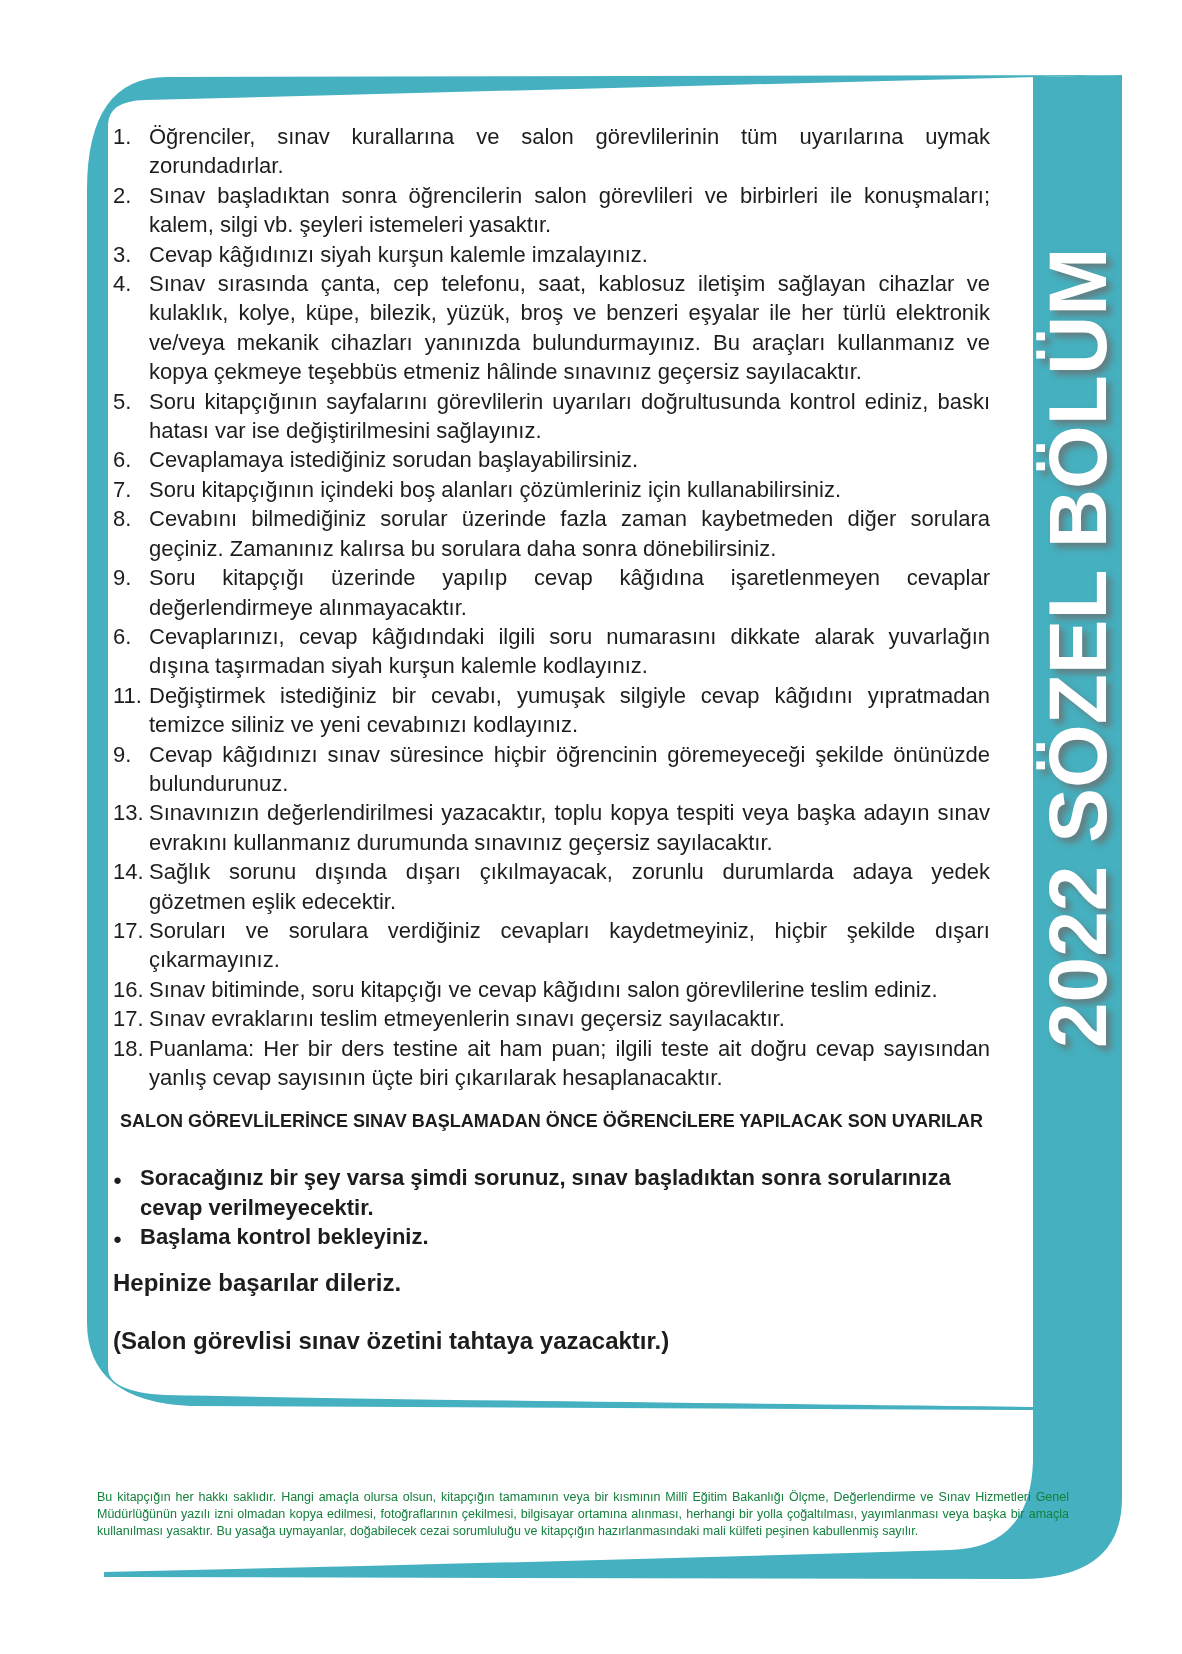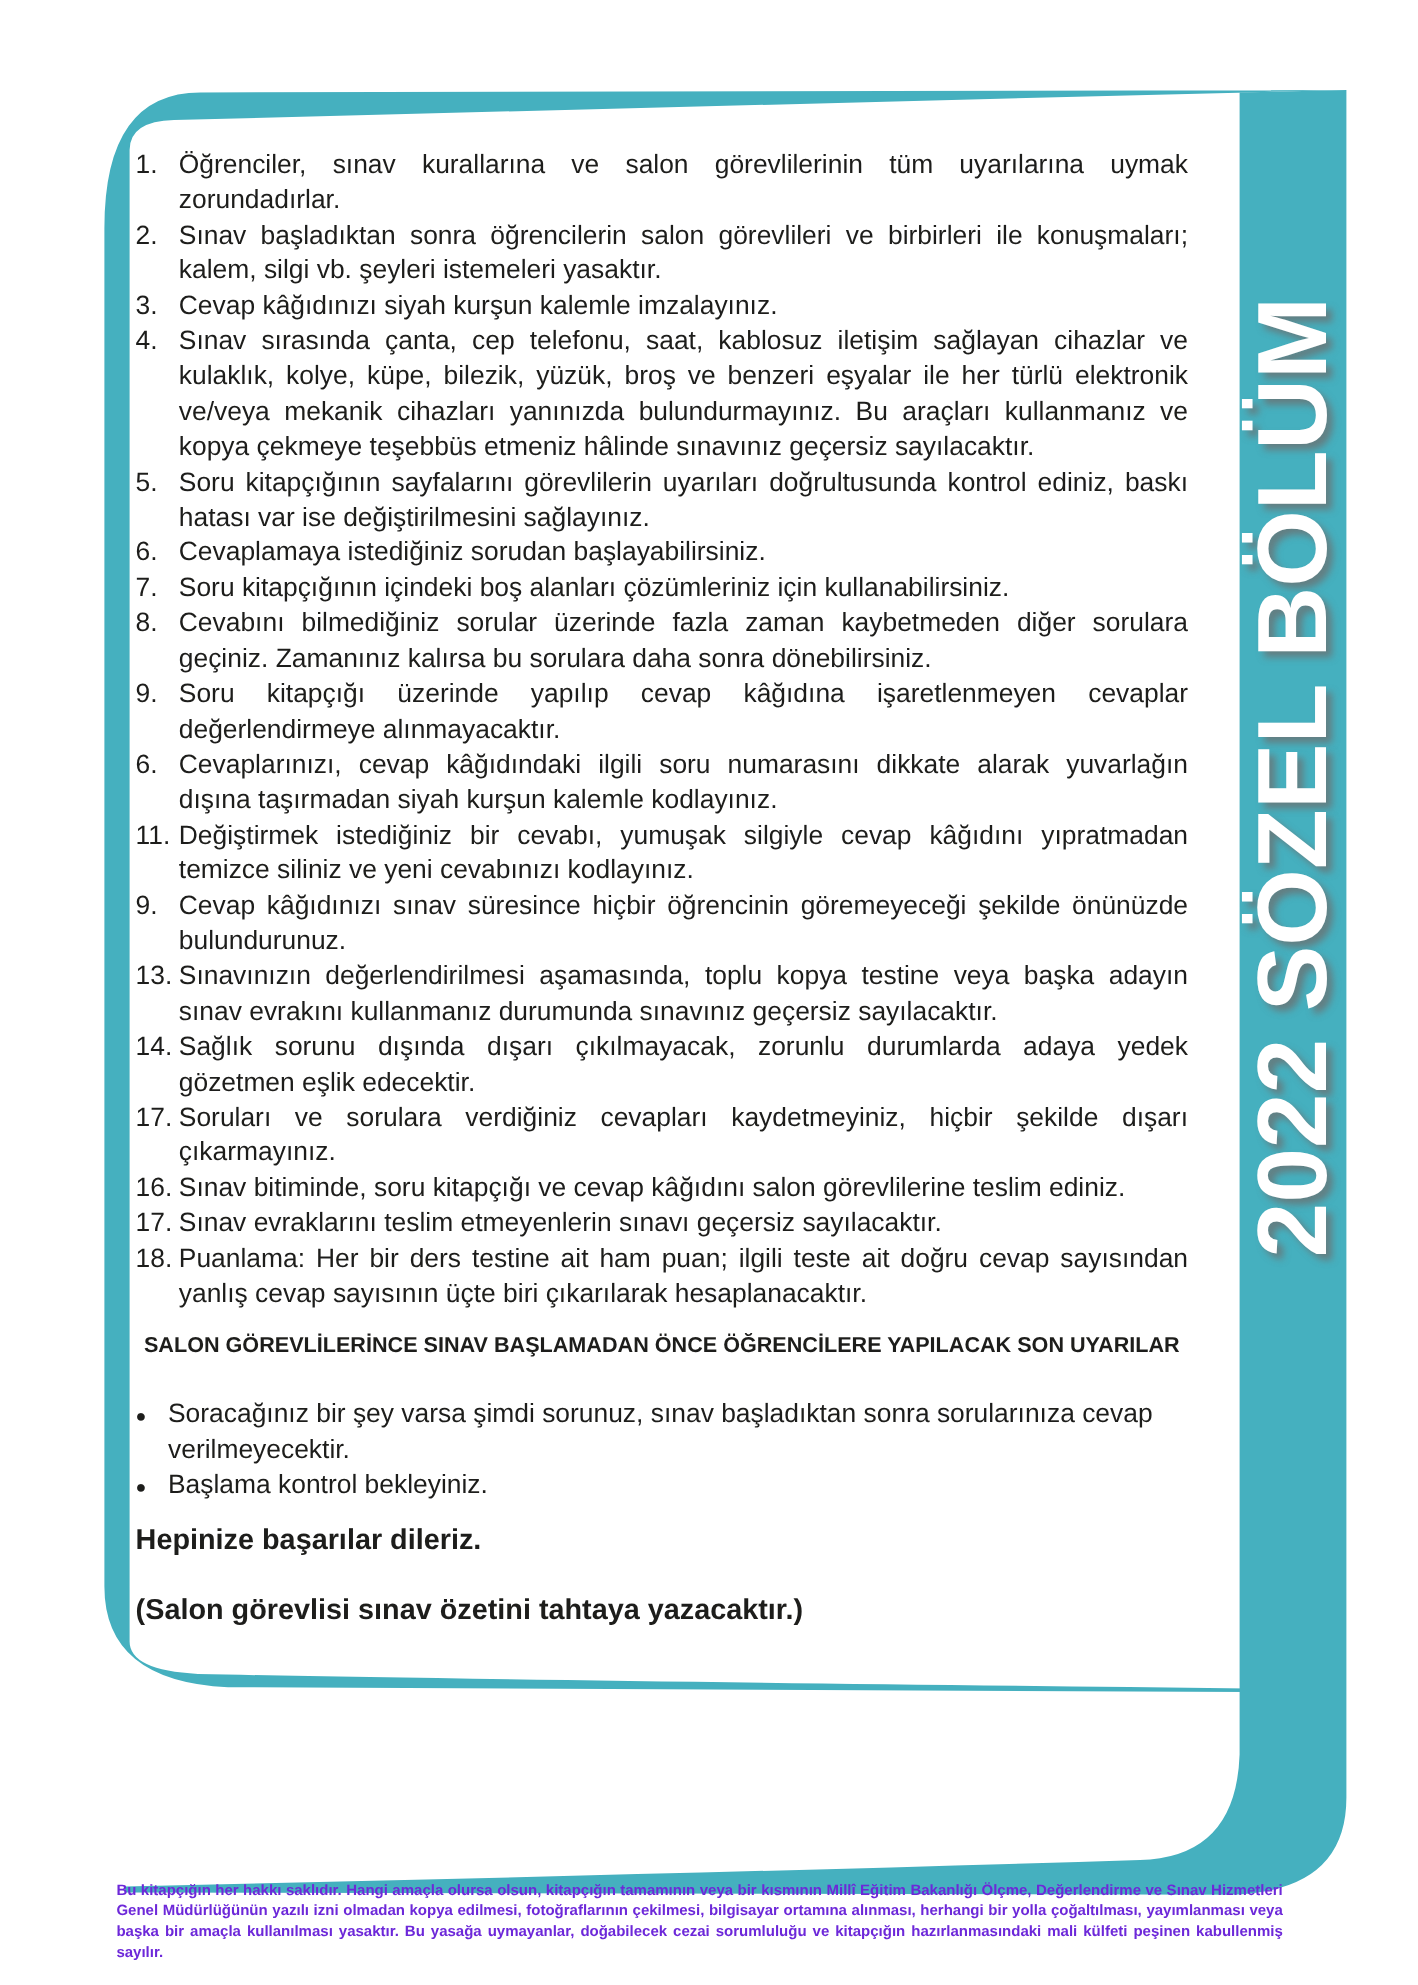--- a/index.html
+++ b/index.html
@@ -26,21 +26,21 @@
   ol.instructions li{display:flex;}
   .num{flex:0 0 36px;}
   .itext{flex:1 1 auto;text-align:justify;text-justify:inter-word;}
   .subheading{
     margin-top:16px;
     font-size:18px;font-weight:bold;line-height:27px;
     text-align:center;
   }
   ul.bullets{
     list-style:none;margin:28px 0 0 0;padding:0;
-    font-size:22px;line-height:29.4px;
+    font-size:22px;line-height:29.4px;font-weight:bold;
   }
   ul.bullets li{display:flex;}
   .bullet-dot{flex:0 0 27px;}
   .bullet-dot::before{content:"●";font-size:15px;line-height:29.4px;}
   .btext{flex:1 1 auto;text-align:left;}
   .closing{
     margin-top:14px;
     font-size:24px;font-weight:bold;line-height:30px;
   }
   .board-note{
@@ -53,23 +53,23 @@
     width:760px;height:92px;
     transform:rotate(-90deg);
     transform-origin:50% 50%;
     text-align:center;white-space:nowrap;
     font-size:82px;font-weight:bold;line-height:92px;
     color:#ffffff;
     letter-spacing:0px;
     text-shadow:-5px 5px 6px rgba(110,110,110,0.75);
   }
   .copyright{
-    position:absolute;left:97px;top:1567px;width:972px;
-    font-size:12.5px;line-height:17.2px;color:#6d28d9;
-    text-align:justify;text-justify:inter-word;font-weight:bold;
+    position:absolute;left:97px;top:1489px;width:972px;
+    font-size:12.5px;line-height:17.2px;color:#15803d;
+    text-align:justify;text-justify:inter-word;
   }
 </style>
 </head>
 <body>
 
 <div class="page">
 
   <svg class="frame-svg" viewBox="0 0 1182 1654" xmlns="http://www.w3.org/2000/svg" aria-hidden="true">
 
     <path d="M 1122 75
@@ -144,21 +144,21 @@
       <li>
         <span class="num">11.</span>
         <span class="itext">Değiştirmek istediğiniz bir cevabı, yumuşak silgiyle cevap kâğıdını yıpratmadan temizce siliniz ve yeni cevabınızı kodlayınız.</span>
       </li>
       <li>
         <span class="num">9.</span>
         <span class="itext">Cevap kâğıdınızı sınav süresince hiçbir öğrencinin göremeyeceği şekilde önünüzde bulundurunuz.</span>
       </li>
       <li>
         <span class="num">13.</span>
-        <span class="itext">Sınavınızın değerlendirilmesi aşamasında, toplu kopya testine veya başka adayın sınav evrakını kullanmanız durumunda sınavınız geçersiz sayılacaktır.</span>
+        <span class="itext">Sınavınızın değerlendirilmesi yazacaktır, toplu kopya tespiti veya başka adayın sınav evrakını kullanmanız durumunda sınavınız geçersiz sayılacaktır.</span>
       </li>
       <li>
         <span class="num">14.</span>
         <span class="itext">Sağlık sorunu dışında dışarı çıkılmayacak, zorunlu durumlarda adaya yedek gözetmen eşlik edecektir.</span>
       </li>
       <li>
         <span class="num">17.</span>
         <span class="itext">Soruları ve sorulara verdiğiniz cevapları kaydetmeyiniz, hiçbir şekilde dışarı çıkarmayınız.</span>
       </li>
       <li>

